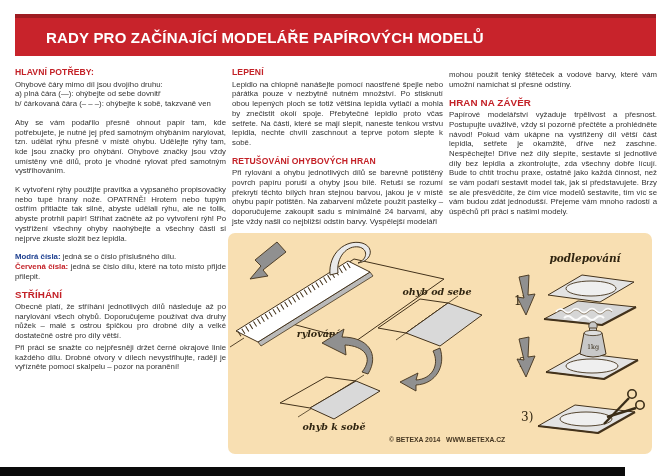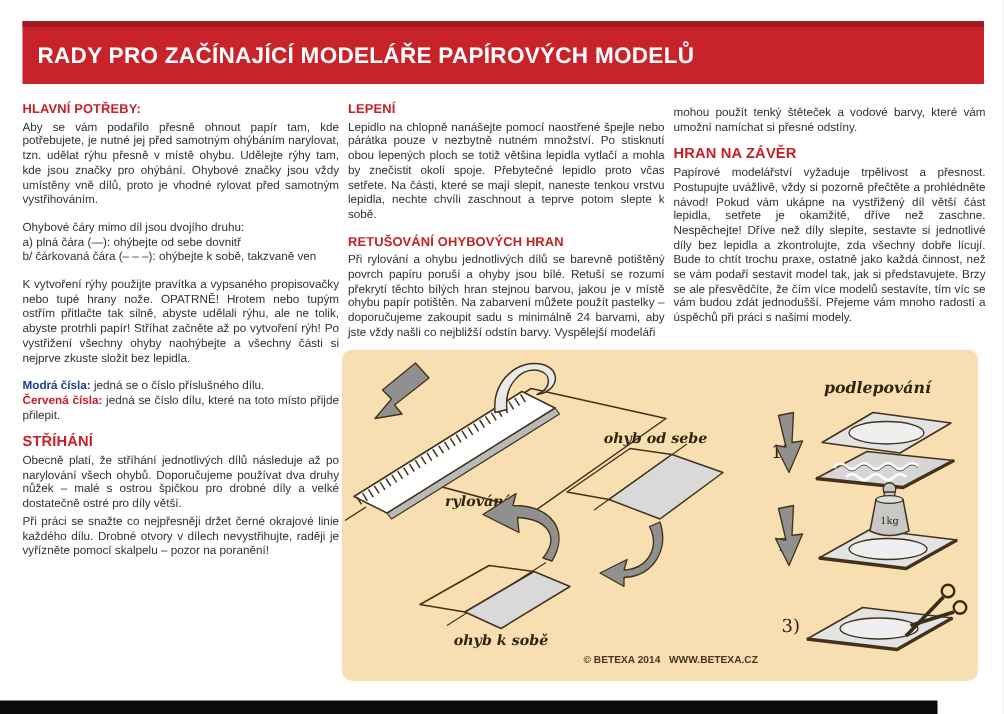--- a/index.html
+++ b/index.html
@@ -1,19 +1,19 @@
 <!DOCTYPE html>
 <html><head>
 <meta charset="utf-8">
 <style>
   html,body{margin:0;padding:0;background:#e8e8e8;}
   .page{position:relative;width:669px;height:476px;background:#ffffff;overflow:hidden;
         font-family:"Liberation Sans",sans-serif;}
   .header{position:absolute;left:15px;top:14px;width:641px;height:42px;background:#c8232b;
-          border-top:4px solid #9e1b21;box-sizing:border-box;display:flex;align-items:center;padding-left:10px;}
+          border-top:4px solid #9e1b21;box-sizing:border-box;display:flex;align-items:center;padding-left:31px;}
   .header .title{color:#ffffff;font-weight:bold;font-size:15px;letter-spacing:.2px;}
   .col{position:absolute;top:68px;font-size:7.8px;line-height:9.7px;color:#333333;
        text-align:justify;}
   .col1{left:15px;width:211px;}
   .col2{left:232px;width:211px;}
   .col3{left:449px;width:208px;}
   .col h3{margin:9px 0 2px 0;font-size:8.6px;color:#c32127;letter-spacing:.1px;}
   .col h3.first{margin-top:0;}
   .col h3.big{font-size:9.8px;}
   .col h3.underline{text-decoration:underline;text-decoration-thickness:1px;}
@@ -36,26 +36,26 @@
 
 <div class="page">
 
   <div class="header">
     <span class="title">RADY PRO ZAČÍNAJÍCÍ MODELÁŘE PAPÍROVÝCH MODELŮ</span>
   </div>
 
   <div class="col col1">
     <h3 class="first">HLAVNÍ POTŘEBY:</h3>
 
-    <p>Aby se vám podařilo přesně ohnout papír tam, kde potřebujete, je nutné jej před samotným ohýbáním narylovat, tzn. udělat rýhu přesně v místě ohybu. Udělejte rýhy tam, kde jsou značky pro ohýbání. Ohybové značky jsou vždy umístěny vně dílů, proto je vhodné rylovat před samotným vystřihováním.</p>
     <p>
       <span>Ohybové čáry mimo díl jsou dvojího druhu:</span><br>
       <span>a) plná čára (—): ohýbejte od sebe dovnitř</span><br>
       <span>b/ čárkovaná čára (– – –): ohýbejte k sobě, takzvaně ven</span>
     </p>
+    <p>Aby se vám podařilo přesně ohnout papír tam, kde potřebujete, je nutné jej před samotným ohýbáním narylovat, tzn. udělat rýhu přesně v místě ohybu. Udělejte rýhy tam, kde jsou značky pro ohýbání. Ohybové značky jsou vždy umístěny vně dílů, proto je vhodné rylovat před samotným vystřihováním.</p>
     <p>K vytvoření rýhy použijte pravítka a vypsaného propisovačky nebo tupé hrany nože. OPATRNĚ! Hrotem nebo tupým ostřím přitlačte tak silně, abyste udělali rýhu, ale ne tolik, abyste protrhli papír! Stříhat začněte až po vytvoření rýh! Po vystřižení všechny ohyby naohýbejte a všechny části si nejprve zkuste složit bez lepidla.</p>
 
     <p>
       <span class="lead-blue">Modrá čísla:</span><span> jedná se o číslo příslušného dílu.</span><br>
       <span class="lead-red">Červená čísla:</span><span> jedná se číslo dílu, které na toto místo přijde přilepit.</span>
     </p>
 
     <h3 class="big">STŘÍHÁNÍ</h3>
     <p class="tight">Obecně platí, že stříhání jednotlivých dílů následuje až po narylování všech ohybů. Doporučujeme používat dva druhy nůžek – malé s ostrou špičkou pro drobné díly a velké dostatečně ostré pro díly větší.</p>
     <p>Při práci se snažte co nejpřesněji držet černé okrajové linie každého dílu. Drobné otvory v dílech nevystřihujte, raději je vyřízněte pomocí skalpelu – pozor na poranění!</p>

